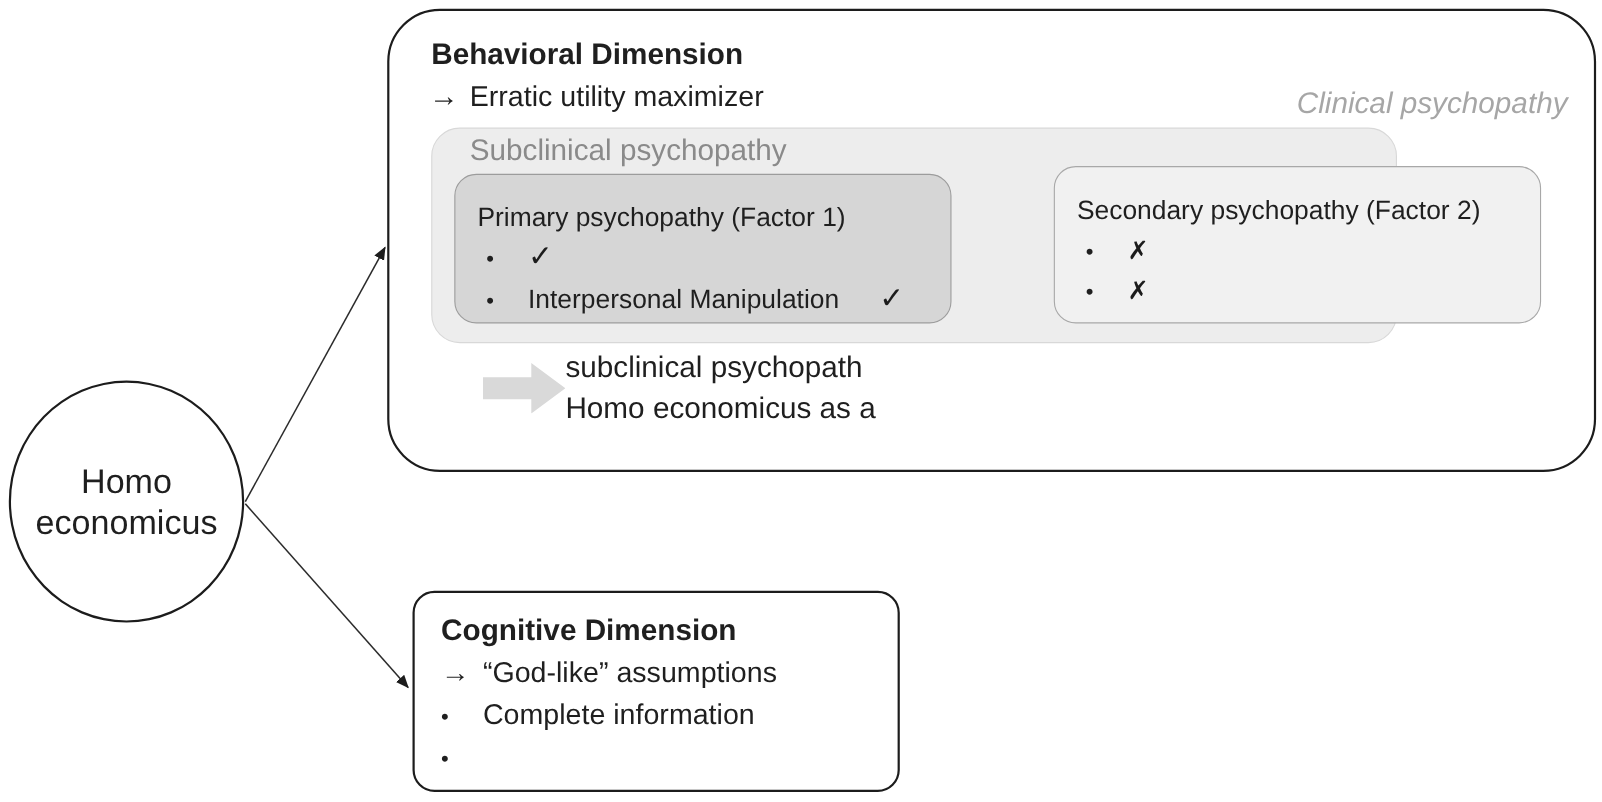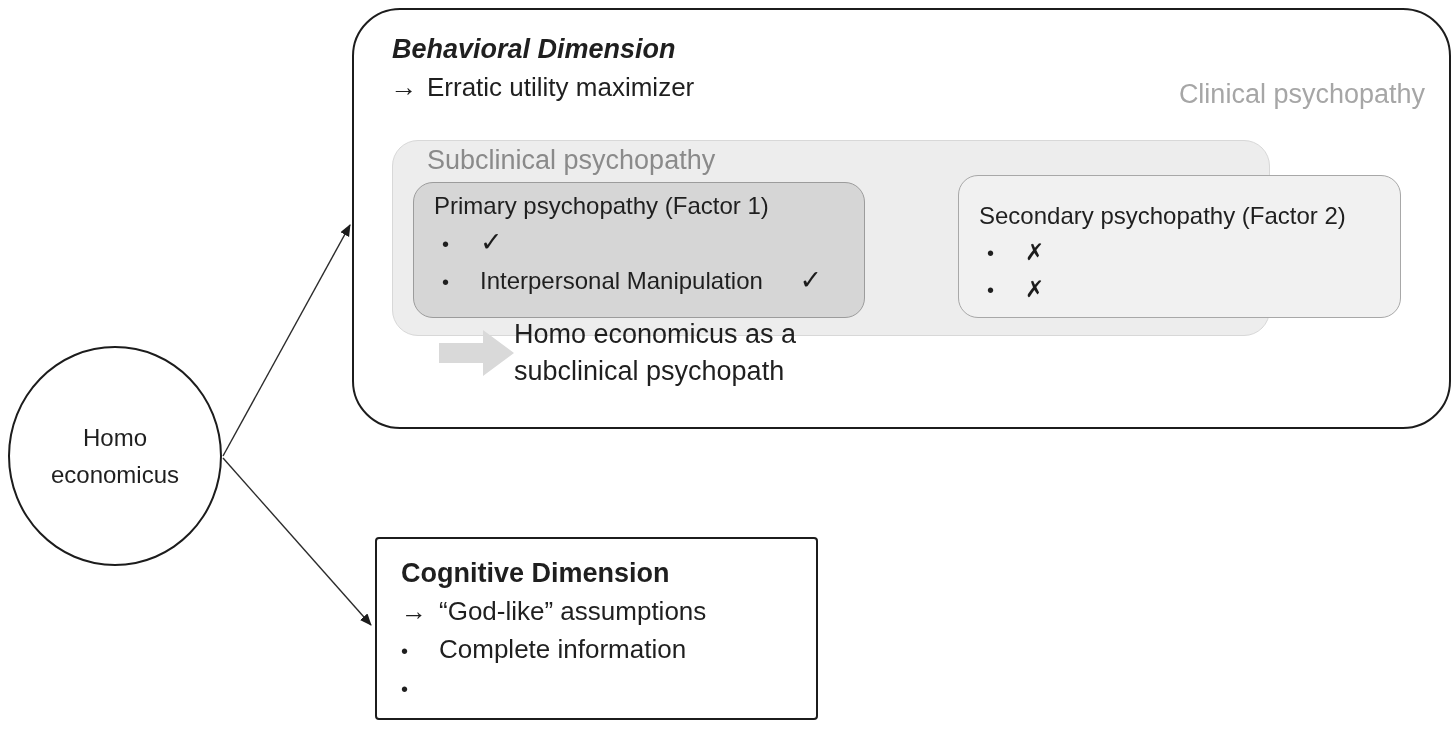--- a/index.html
+++ b/index.html
@@ -26,82 +26,81 @@
     left: 8px; top: 346px;
     width: 214px; height: 220px;
     border: 2px solid #1c1c1c;
     border-radius: 50%;
     background: #ffffff;
     display: flex;
     flex-direction: column;
     align-items: center;
     justify-content: center;
     text-align: center;
-    font-size: 24px;
+    font-size: 31px;
     line-height: 37px;
   }
 
   
   .beh-box {
     position: absolute;
     left: 352px; top: 8px;
     width: 1099px; height: 421px;
     border: 2px solid #1c1c1c;
     border-radius: 48px;
     background: #ffffff;
   }
   .beh-title {
     position: absolute;
     left: 38px; top: 24px;
     font-size: 27px;
     font-weight: bold;
-    font-style: italic;
   }
   .beh-subtitle {
     position: absolute;
     left: 36px; top: 62px;
     font-size: 26px;
     display: flex;
     align-items: baseline;
   }
   .arrow-char { margin-right: 10px; font-size: 27px; }
   .clinical-label {
     position: absolute;
     right: 24px; top: 69px;
     font-size: 27px;
     color: #a6a6a6;
+    font-style: italic;
   }
 
   
   .subclinical-box {
     position: absolute;
     left: 38px; top: 106px;
     width: 878px; height: 196px;
     background: #ededed;
     border: 1px solid #d8d8d8;
     border-radius: 26px;
-    margin-top: 24px;
   }
   .subclinical-label {
     position: absolute;
     left: 34px; top: 4px;
     font-size: 27px;
     color: #8a8a8a;
   }
 
   .factor-box {
     position: absolute;
     border-radius: 20px;
   }
   .factor-box.primary {
     left: 20px; top: 41px;
     width: 452px; height: 136px;
     background: #d6d6d6;
     border: 1px solid #9c9c9c;
-    padding-top: 7px;
+    padding-top: 23px;
   }
   .factor-box.secondary {
     left: 565px; top: 34px;
     width: 443px; height: 143px;
     background: #f1f1f1;
     border: 1px solid #a8a8a8;
     padding-top: 24px;
   }
   .factor-title {
     margin: 0 0 2px 20px;
@@ -140,21 +139,21 @@
     font-size: 27px;
     line-height: 37px;
   }
 
   
   .cog-box {
     position: absolute;
     left: 375px; top: 537px;
     width: 443px; height: 183px;
     border: 2px solid #1c1c1c;
-    border-radius: 4px;
+    border-radius: 20px;
     background: #ffffff;
     padding: 16px 0 0 24px;
   }
   .cog-title {
     font-size: 27px;
     font-weight: bold;
     line-height: 37px;
   }
   .cog-row {
     display: flex;
@@ -222,22 +221,22 @@
           <span class="bullet">•</span>
           <span class="mark">✗</span>
         </div>
       </div>
     </div>
 
     <svg class="block-arrow" viewBox="0 0 75 46">
       <polygon points="0,13 44,13 44,0 75,23 44,46 44,33 0,33" fill="#d9d9d9"></polygon>
     </svg>
     <div class="conclusion">
+      <div>subclinical psychopath</div>
       <div>Homo economicus as a</div>
-      <div>subclinical psychopath</div>
     </div>
   </div>
 
   <div class="cog-box">
     <div class="cog-title">Cognitive Dimension</div>
     <div class="cog-row">
       <span class="icon-cell">→</span>
       <span>“God-like” assumptions</span>
     </div>
     <div class="cog-row">

